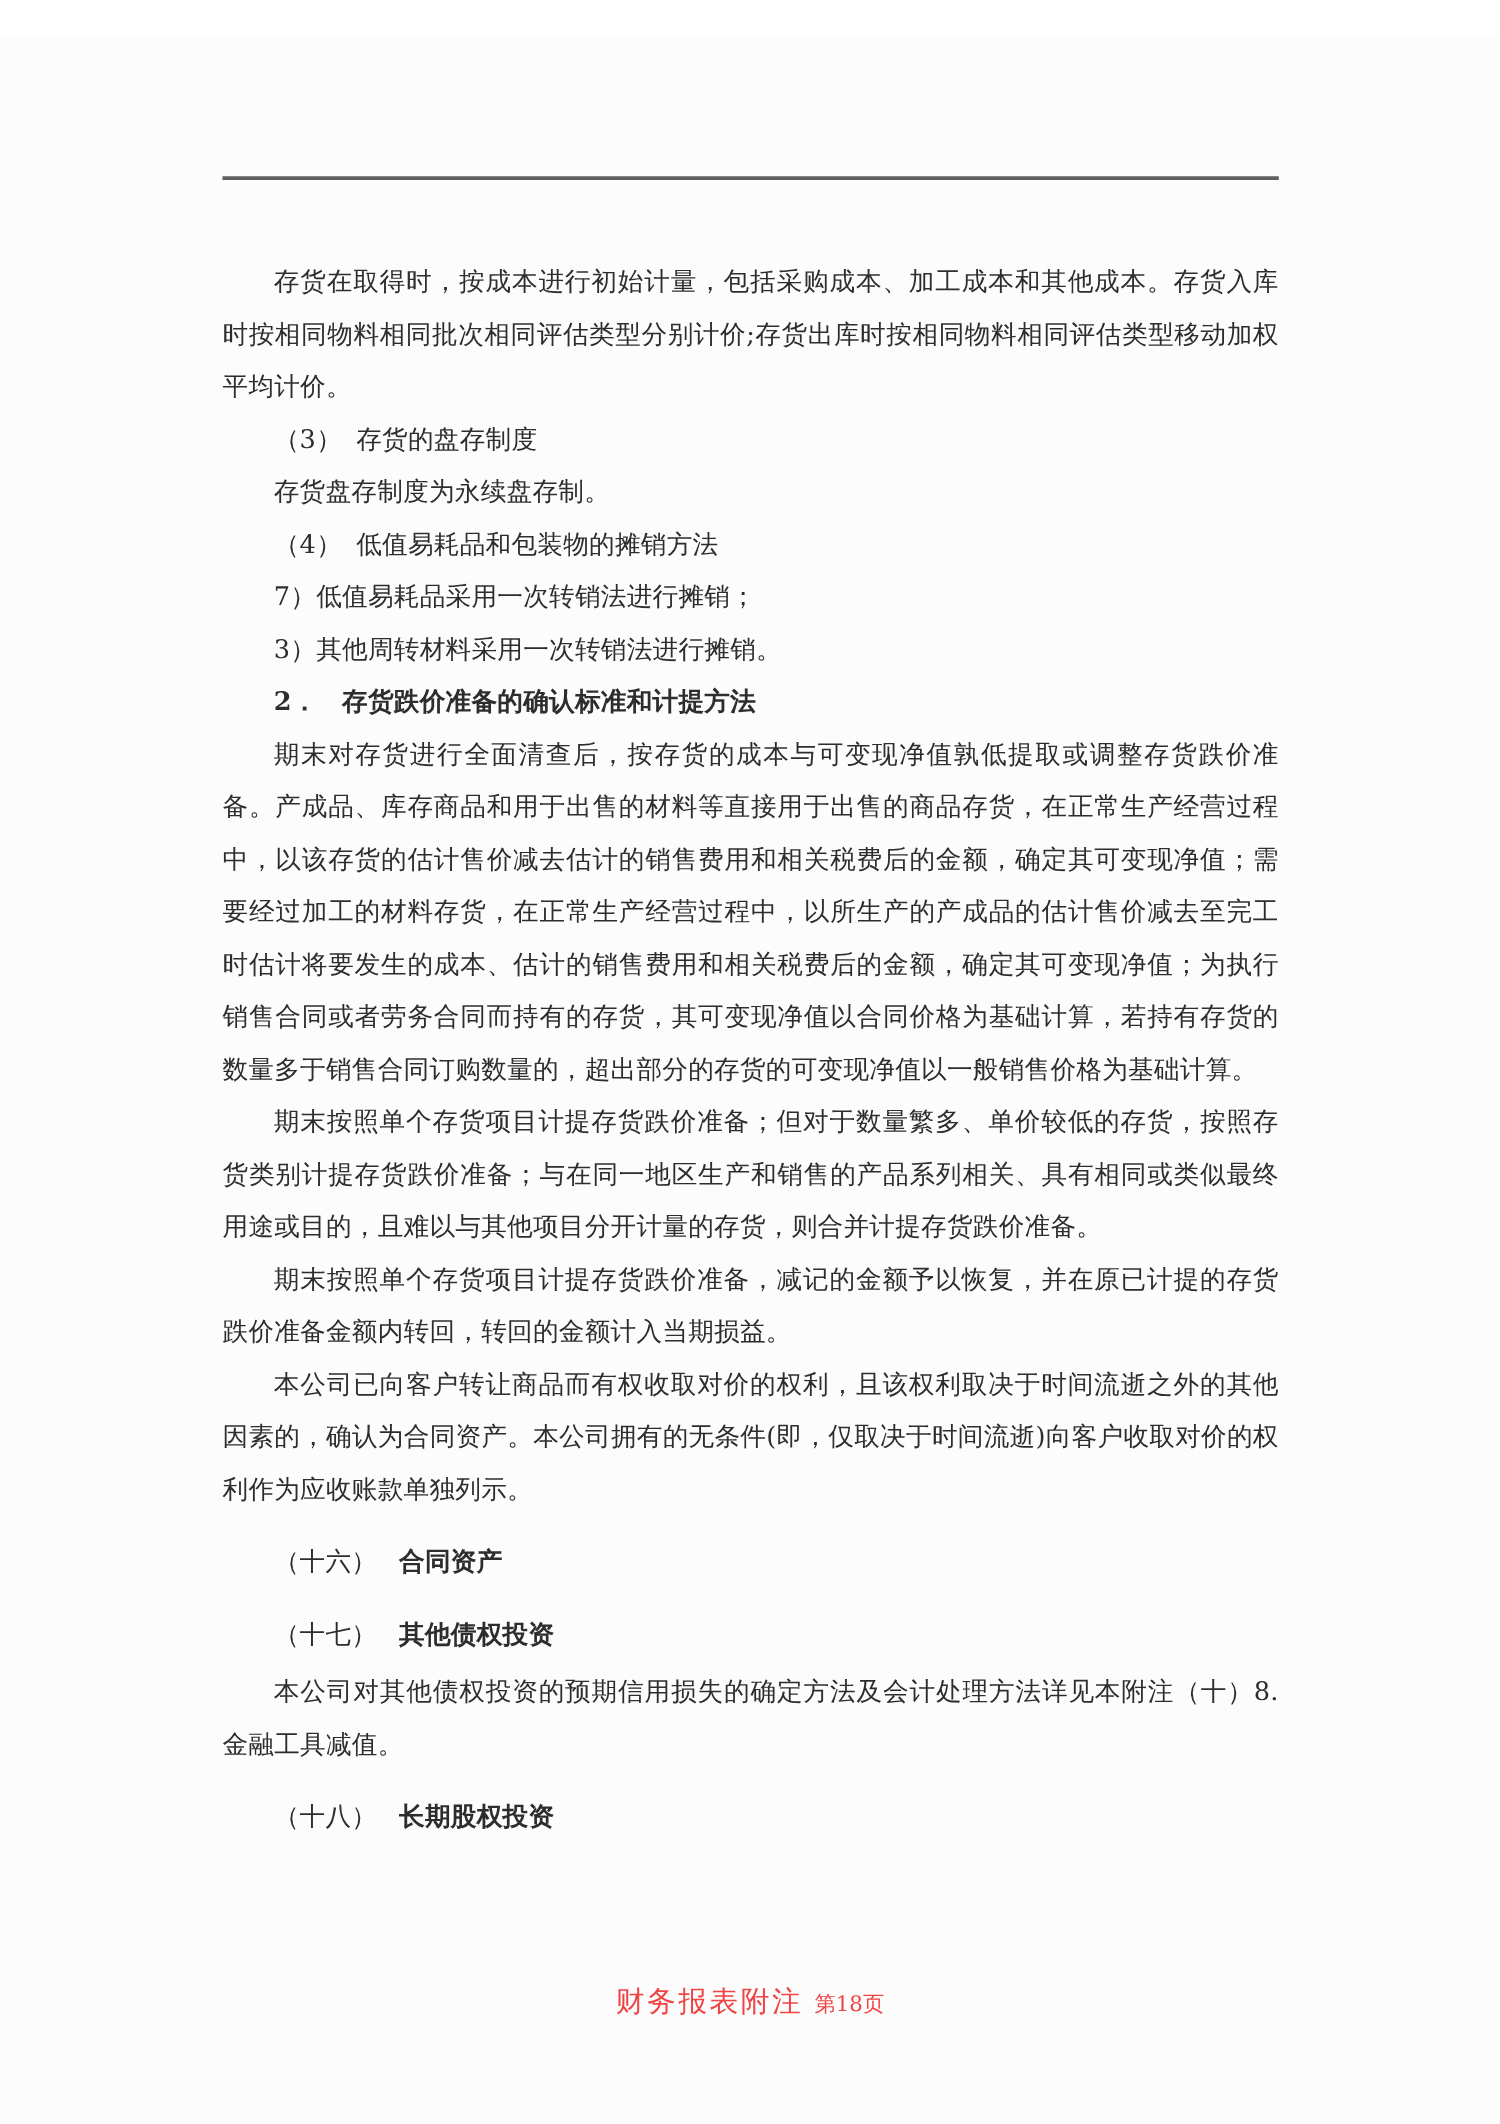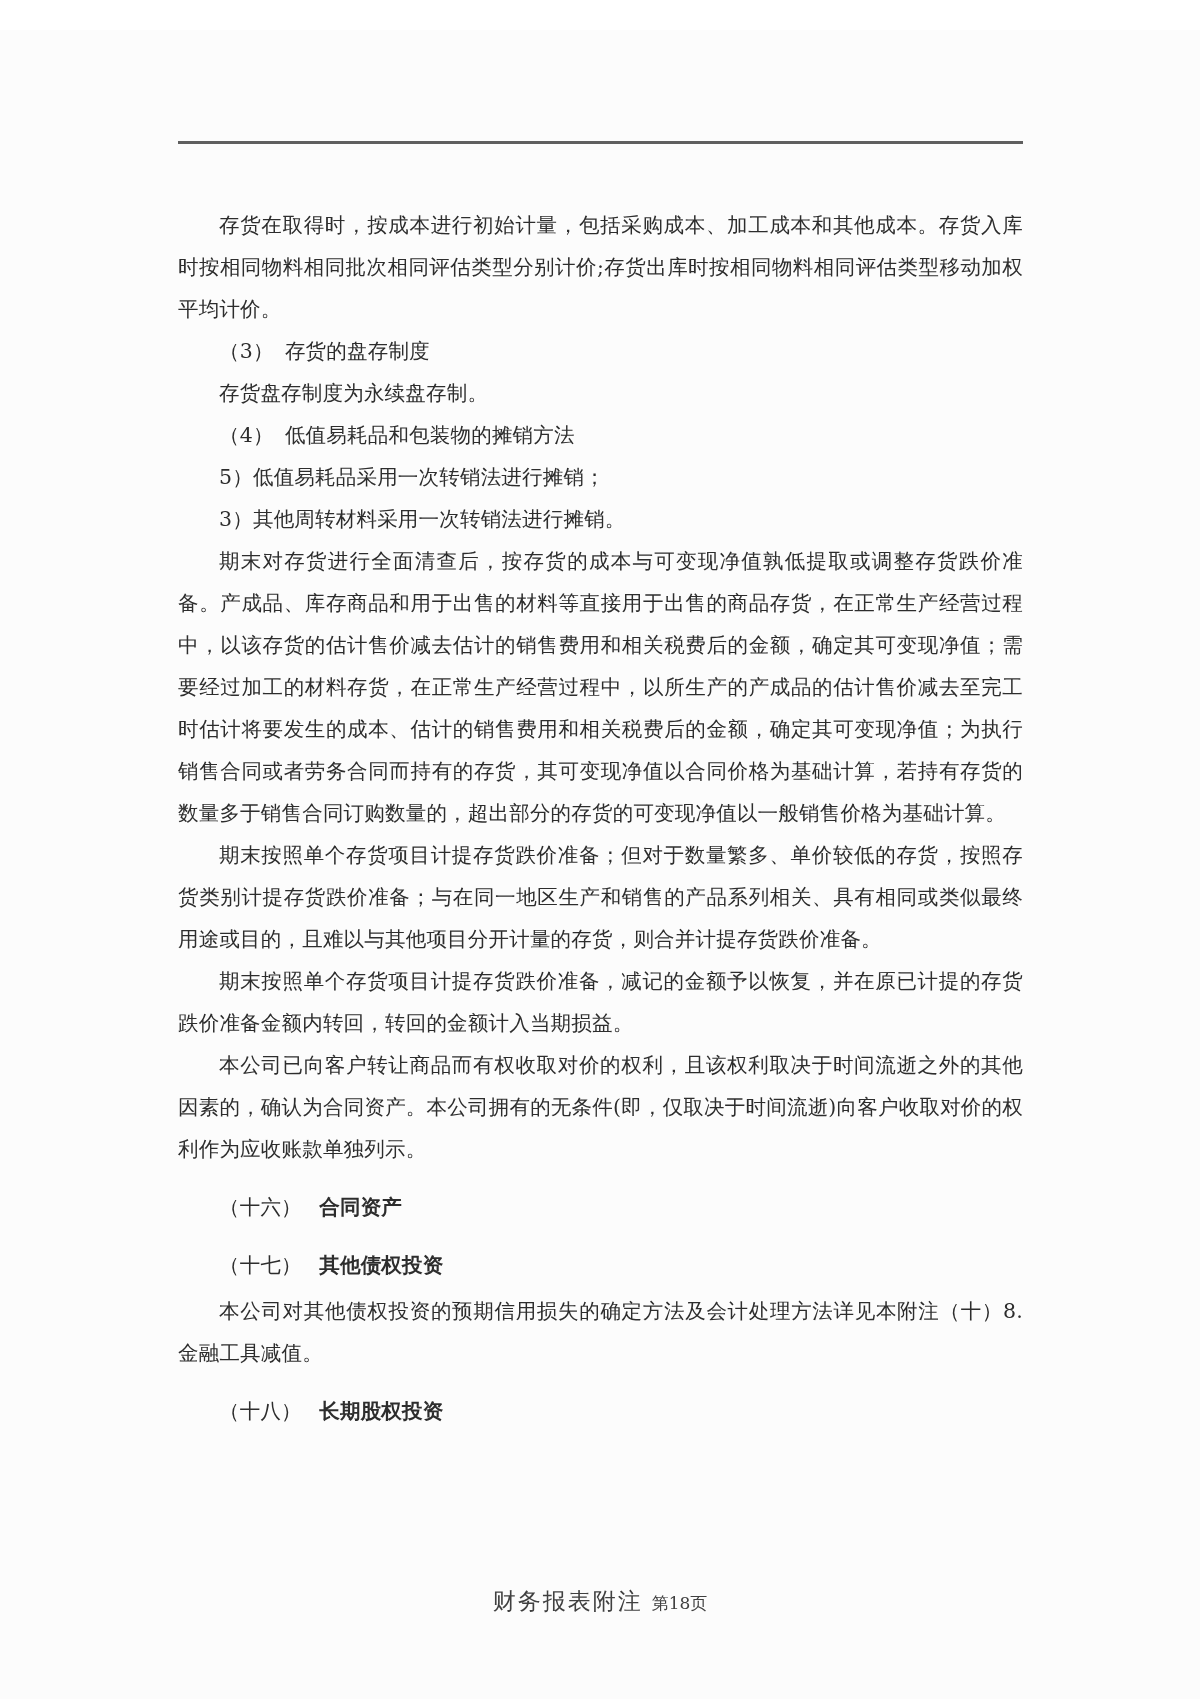--- a/index.html
+++ b/index.html
@@ -46,21 +46,21 @@
   .section-heading { margin-top: 16px; margin-bottom: 4px; }
   .section-heading .num { font-weight: 400; margin-right: 0.85em; }
   .section-heading .title { font-weight: 700; }
 
   .footer {
     position: absolute;
     left: 0;
     top: 1556px;
     width: 100%;
     text-align: center;
-    color: #404040;
+    color: #ef4444;
     white-space: nowrap;
   }
   .footer .footer-title { font-size: 23px; letter-spacing: 2px; }
   .footer .footer-page { font-size: 17px; margin-left: 9px; }
 
   .bottom-edge {
     position: absolute;
     left: 0;
     bottom: 0;
     width: 100%;
@@ -78,25 +78,26 @@
   <div class="doc-body">
 
     <p class="block para">存货在取得时，按成本进行初始计量，包括采购成本、加工成本和其他成本。存货入库时按相同物料相同批次相同评估类型分别计价;存货出库时按相同物料相同评估类型移动加权平均计价。</p>
 
     <p class="block item"><span class="num">（3）</span><span>存货的盘存制度</span></p>
 
     <p class="block para">存货盘存制度为永续盘存制。</p>
 
     <p class="block item"><span class="num">（4）</span><span>低值易耗品和包装物的摊销方法</span></p>
 
-    <p class="block para">5）低值易耗品采用一次转销法进行摊销；</p>
+    <p class="block para">7）低值易耗品采用一次转销法进行摊销；</p>
 
 
     <p class="block para">3）其他周转材料采用一次转销法进行摊销。</p>
 
+    <p class="block item heading-bold"><span class="num">2．</span><span class="title">存货跌价准备的确认标准和计提方法</span></p>
 
     <p class="block para">期末对存货进行全面清查后，按存货的成本与可变现净值孰低提取或调整存货跌价准备。产成品、库存商品和用于出售的材料等直接用于出售的商品存货，在正常生产经营过程中，以该存货的估计售价减去估计的销售费用和相关税费后的金额，确定其可变现净值；需要经过加工的材料存货，在正常生产经营过程中，以所生产的产成品的估计售价减去至完工时估计将要发生的成本、估计的销售费用和相关税费后的金额，确定其可变现净值；为执行销售合同或者劳务合同而持有的存货，其可变现净值以合同价格为基础计算，若持有存货的数量多于销售合同订购数量的，超出部分的存货的可变现净值以一般销售价格为基础计算。</p>
 
     <p class="block para">期末按照单个存货项目计提存货跌价准备；但对于数量繁多、单价较低的存货，按照存货类别计提存货跌价准备；与在同一地区生产和销售的产品系列相关、具有相同或类似最终用途或目的，且难以与其他项目分开计量的存货，则合并计提存货跌价准备。</p>
 
     <p class="block para">期末按照单个存货项目计提存货跌价准备，减记的金额予以恢复，并在原已计提的存货跌价准备金额内转回，转回的金额计入当期损益。</p>
 
     <p class="block para">本公司已向客户转让商品而有权收取对价的权利，且该权利取决于时间流逝之外的其他因素的，确认为合同资产。本公司拥有的无条件(即，仅取决于时间流逝)向客户收取对价的权利作为应收账款单独列示。</p>
 
     <p class="block item section-heading"><span class="num">（十六）</span><span class="title">合同资产</span></p>

